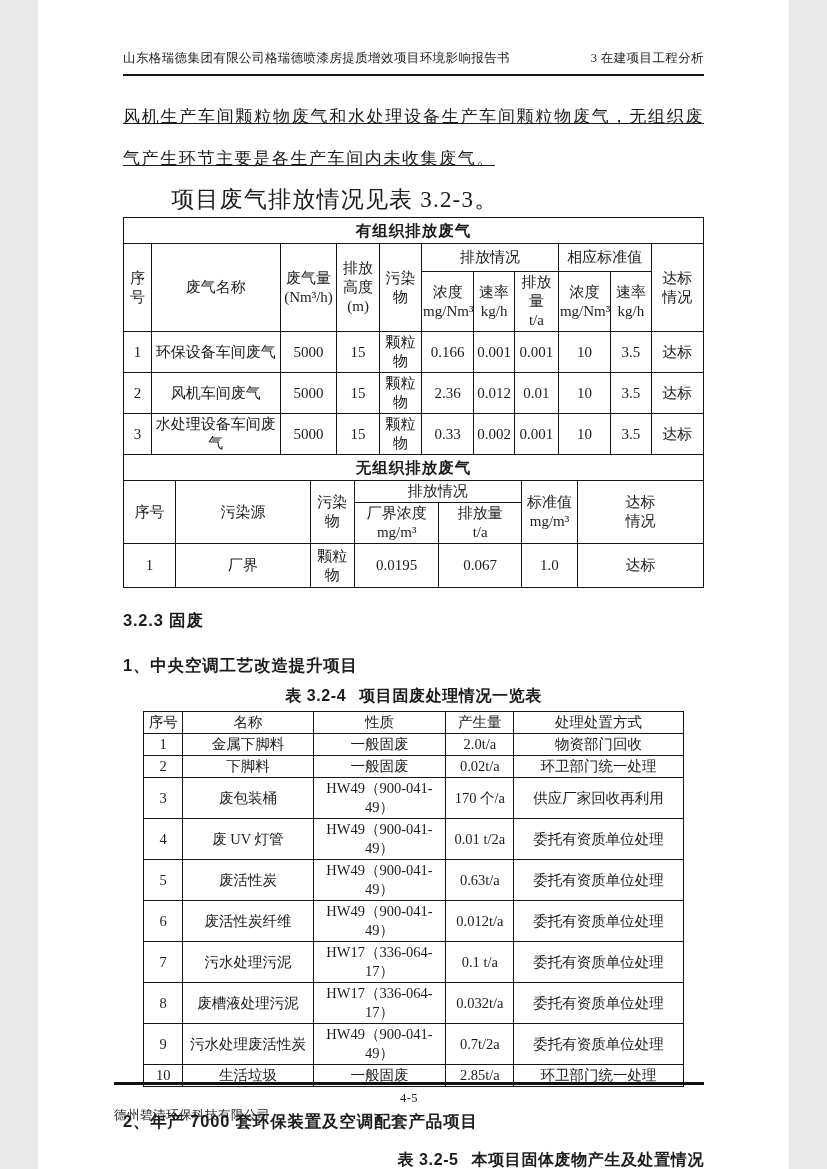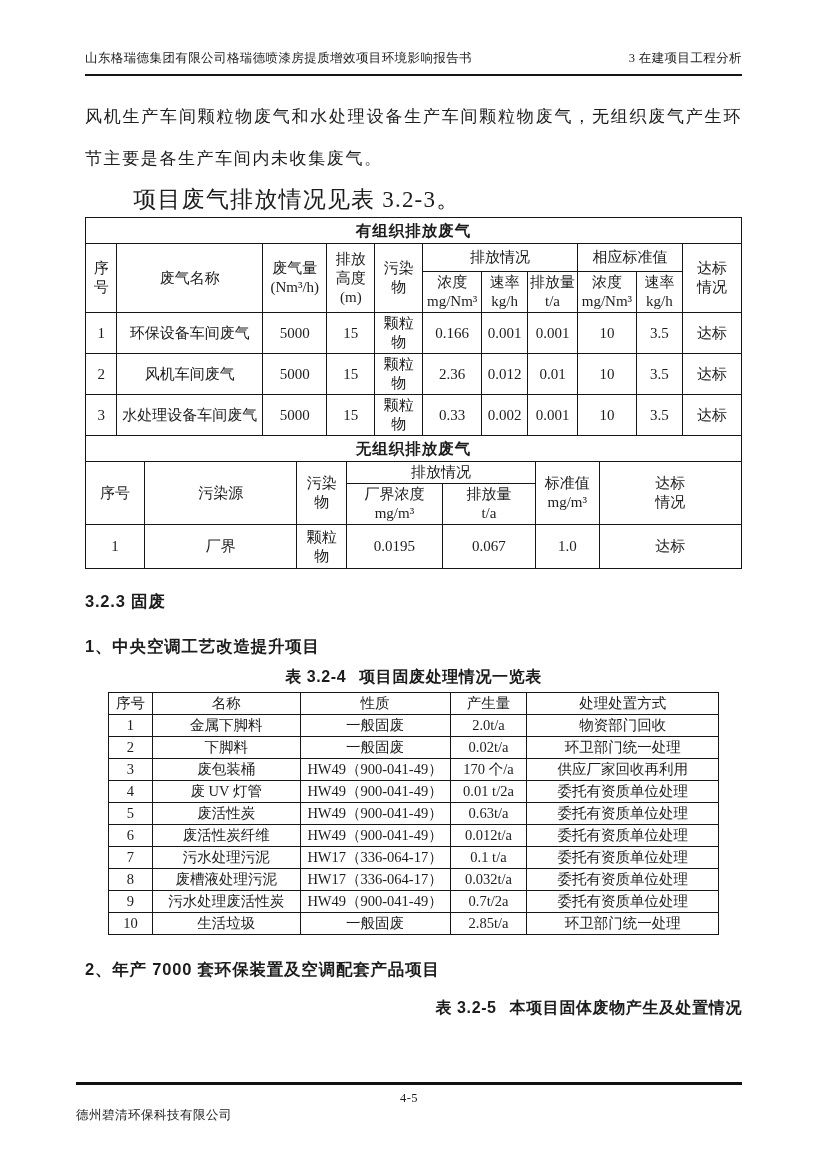--- a/index.html
+++ b/index.html
@@ -1,40 +1,40 @@
 <!DOCTYPE html>
 <html><head>
 <meta charset="utf-8">
 <style>
   * { margin:0; padding:0; box-sizing:border-box; }
   html,body { background:#e8e8e8; }
   .page {
     position:relative;
-    width:827px; height:1169px;
+    width:751px; height:1169px;
     margin:0 auto;
     background:#ffffff;
     color:#1c1c1c;
     font-family:"Liberation Serif","DejaVu Serif",serif;
     overflow:hidden;
   }
   
   .doc-header {
     position:absolute; top:50px; left:85px; right:85px;
     display:flex; justify-content:space-between; align-items:flex-end;
     font-size:12.5px; letter-spacing:.4px;
     border-bottom:2px solid #161616;
     padding-bottom:7px;
   }
   
   .content { position:absolute; top:88px; left:85px; right:85px; }
   p.body-text {
     font-size:17px; line-height:42px; letter-spacing:1.6px;
     text-align:justify;
   }
-  p.first { margin-top:8px; }
+  p.first { margin-top:8px;text-decoration:underline; }
   .indent { text-indent:2.1em; }
   p.ref-line { font-size:23px; line-height:34px; letter-spacing:1.2px; margin-top:3px; }
   h2.sec-heading {
     font-family:"Liberation Sans","DejaVu Sans",sans-serif;
     font-size:16.5px; font-weight:700; letter-spacing:.8px;
     margin-top:19px; line-height:26px;
   }
   .table-caption {
     font-family:"Liberation Sans","DejaVu Sans",sans-serif;
     font-size:16px; font-weight:700; letter-spacing:.6px;

